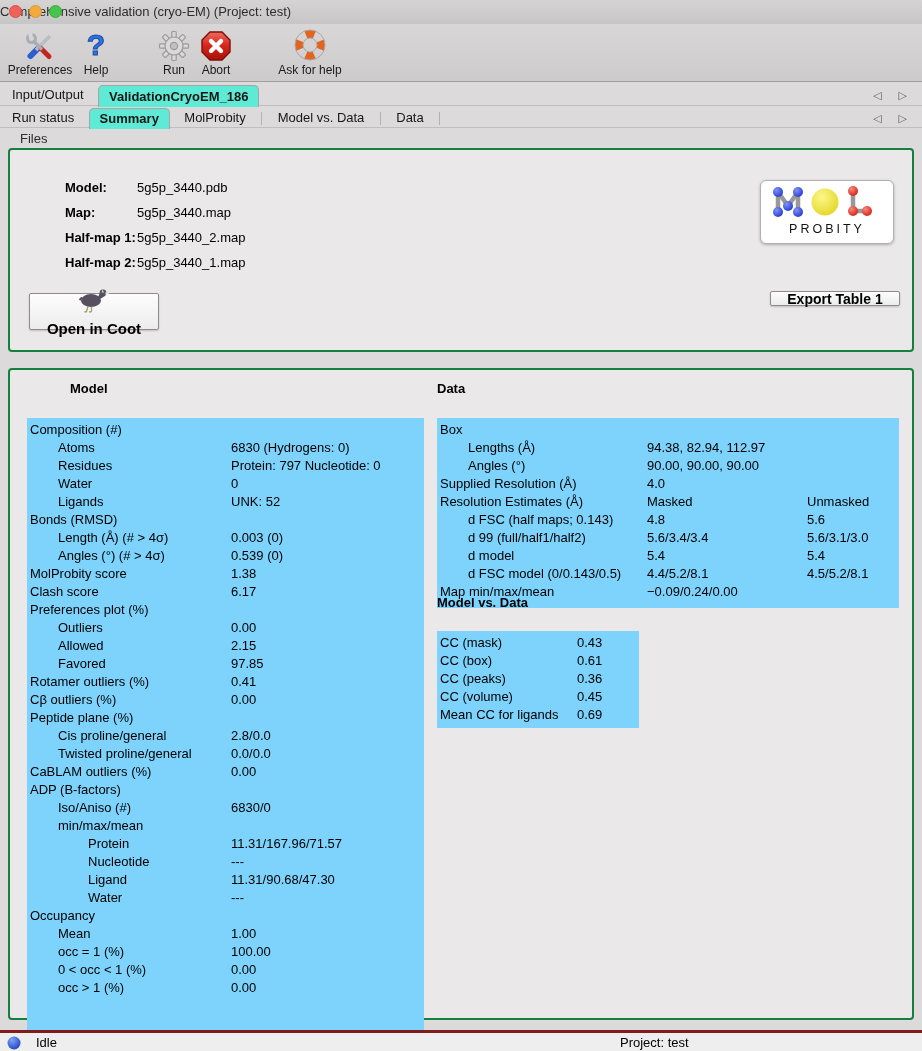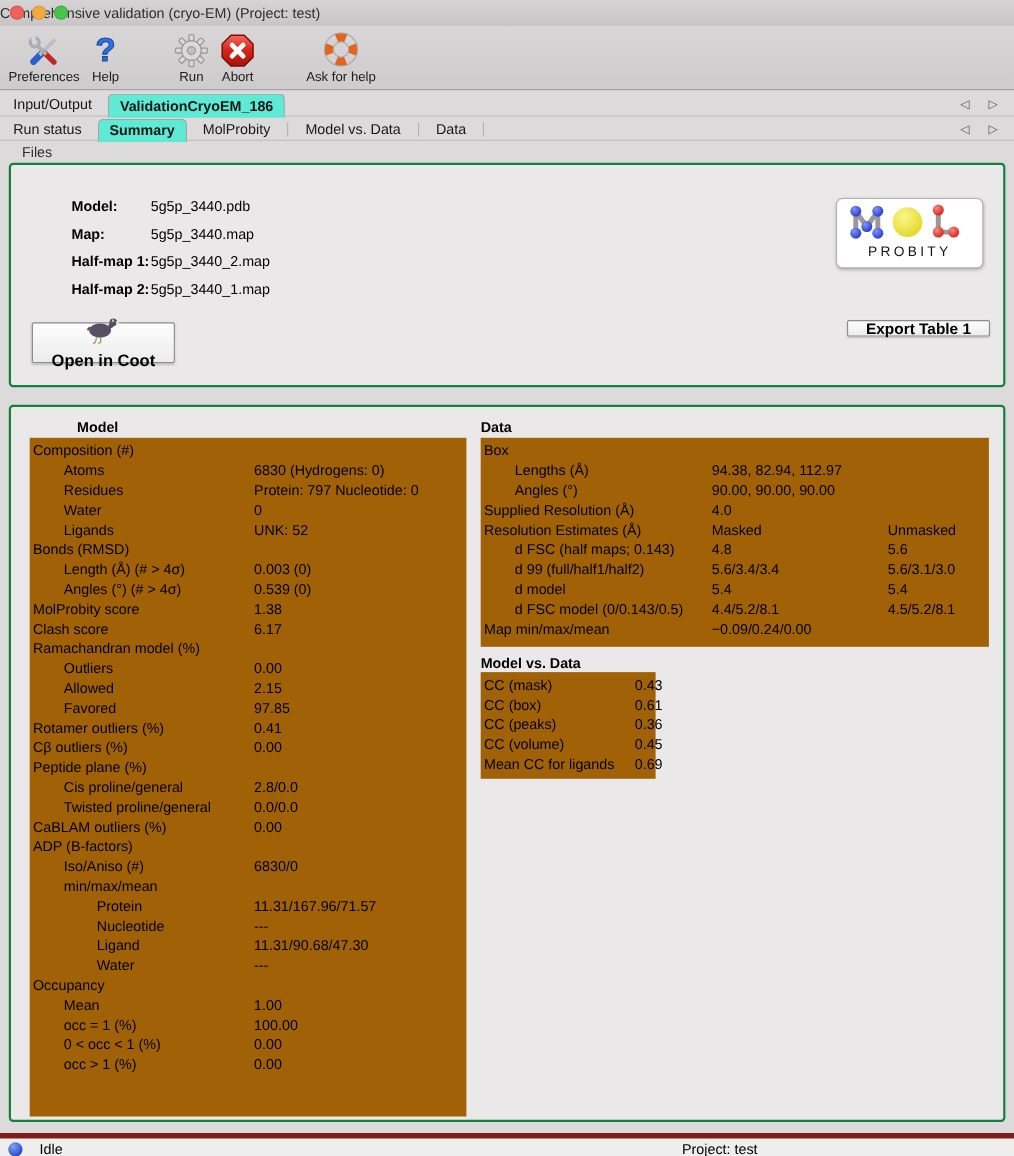--- a/index.html
+++ b/index.html
@@ -56,36 +56,36 @@
   
   #molprobity-logo{position:absolute;left:750px;top:30px;width:132px;height:62px;
     background:#fff;border:1px solid #b2b0b0;border-radius:6px;box-shadow:0 1px 3px rgba(0,0,0,.25);}
   .mp-caption{position:absolute;left:0;right:0;top:41px;text-align:center;
     font-size:12.5px;letter-spacing:3px;color:#141414;}
   
   .sec-header{position:absolute;font-size:13px;font-weight:bold;color:#000;white-space:nowrap;}
   #model-header{left:17px;top:11px;margin-left:43px;}
   #data-header{left:427px;top:11px;}
   #mvd-header{left:427px;top:225px;}
-  .stat-box{position:absolute;background:#a16207;padding-top:3px;box-sizing:border-box;}
+  .stat-box{position:absolute;background:#7dd3fc;padding-top:3px;box-sizing:border-box;margin-top:20px;}
   #model-box{left:17px;top:28px;width:397px;height:617px;}
   #data-box{left:427px;top:28px;width:462px;height:190px;}
-  #mvd-box{left:427px;top:241px;width:159px;height:97px;}
+  #mvd-box{left:427px;top:241px;width:202px;height:97px;}
   .stat-row{position:relative;height:18px;font-size:13px;line-height:18px;color:#000;}
   .stat-label{position:absolute;left:0;white-space:nowrap;}
   .indent-0{padding-left:3px;}
   .indent-1{padding-left:31px;}
   .indent-2{padding-left:61px;}
   .stat-value{position:absolute;left:204px;white-space:nowrap;}
   #data-box .stat-value{left:210px;}
   .stat-value2{position:absolute;left:370px;white-space:nowrap;}
   #mvd-box .stat-value{left:140px;}
   
   #status-bar{position:absolute;left:0;bottom:0;width:922px;height:21px;
-    background:#efeeee;border-top:5px solid #7f1d1d;box-sizing:border-box;}
+    background:#efeeee;border-top:3px solid #7f1d1d;box-sizing:border-box;}
   #status-dot{position:absolute;left:7px;top:3px;}
   #status-text{position:absolute;left:36px;font-size:13px;line-height:20px;color:#000;}
   #project-text{position:absolute;left:620px;font-size:13px;line-height:20px;color:#000;}
 </style>
 </head>
 <body>
 
 <div class="titlebar">
   <span class="tl tl-close"></span>
   <span class="tl tl-min"></span>
@@ -328,21 +328,21 @@
         <span class="stat-label indent-0">MolProbity score</span>
         <span class="stat-value">1.38</span>
       </div>
 
       <div class="stat-row">
         <span class="stat-label indent-0">Clash score</span>
         <span class="stat-value">6.17</span>
       </div>
 
       <div class="stat-row">
-        <span class="stat-label indent-0">Ramachandran model (%)</span>
+        <span class="stat-label indent-0">Preferences plot (%)</span>
         <span class="stat-value"></span>
       </div>
 
       <div class="stat-row">
         <span class="stat-label indent-1">Outliers</span>
         <span class="stat-value">0.00</span>
       </div>
 
       <div class="stat-row">
         <span class="stat-label indent-1">Allowed</span>

